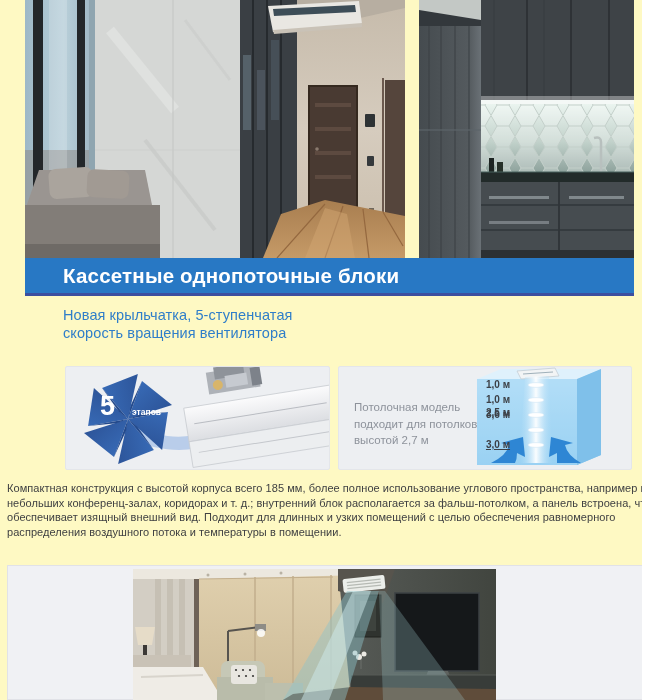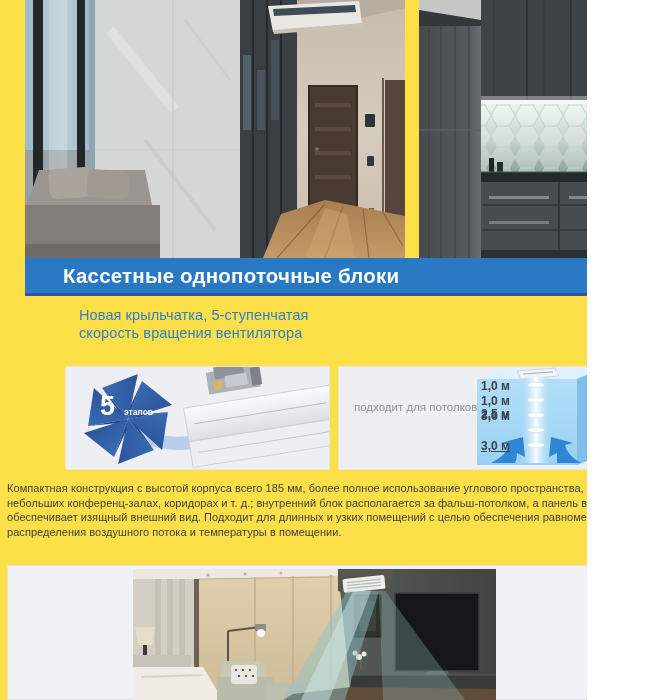--- a/index.html
+++ b/index.html
@@ -1,50 +1,50 @@
 <!DOCTYPE html>
 <html><head>
 <meta charset="utf-8">
 <style>
   * { margin:0; padding:0; box-sizing:border-box; }
   html,body { background:#ffffff; }
   body { font-family:"Liberation Sans", sans-serif; }
-  .page { position:relative; width:587px; height:700px; background:#fde047; overflow:hidden; }
+  .page { position:relative; width:642px; height:700px; background:#fef9c3; overflow:hidden; }
 
   
   .photo { position:absolute; top:0; height:258px; overflow:hidden; }
   .photo-a { left:25px; width:380px; }
   .photo-b { left:419px; width:215px; }
   .photo svg { display:block; }
 
   
   .banner { position:absolute; left:25px; top:258px; width:609px; height:38px;
             background:#2878c4; border-bottom:3px solid #3c4f9f;
             display:flex; align-items:center; }
   .banner-title { color:#ffffff; font-size:20.5px; font-weight:bold; padding-left:38px; letter-spacing:0.2px; }
 
   
   .feat-heading { position:absolute; color:#2f7ec9; font-size:14.5px; line-height:17.5px; letter-spacing:0.1px; }
-  .feat-heading span { display:block;margin-left:16px; }
+  .feat-heading span { display:block; }
   .fh-left  { left:63px;  top:307px; width:280px; }
   .fh-right { left:338px; top:307px; width:300px; }
 
   .panel { position:absolute; top:366px; height:104px; background:#edeff2; border:1px solid #e4e6ea; border-radius:2px; }
   .panel-left  { left:65px;  width:265px; }
   .panel-right { left:338px; width:294px; }
   .panel svg { position:absolute; left:0; top:0; }
 
   .badge5 { position:absolute; left:34px; top:26px; color:#ffffff; }
   .badge5 .num { font-size:27px; font-weight:bold; line-height:27px; }
-  .badge5 .lbl { font-size:8.5px; font-weight:bold; margin-left:9px; }
+  .badge5 .lbl { font-size:8.5px; font-weight:bold; margin-left:17px; }
 
   .caption { position:absolute; left:15px; top:32px; color:#8d929b; font-size:11.5px; line-height:16.5px; }
   .caption span { display:block; }
 
-  .hmark { position:absolute; left:142px; width:34px; text-align:left; color:#3d4046; font-size:12px; font-weight:bold; }
+  .hmark { position:absolute; left:142px; width:34px; text-align:center; color:#3d4046; font-size:10px; font-weight:bold; }
   .hm0 { top:12px; } .hm1 { top:27px; } .hm2 { top:42px; } .hm3 { top:40px; } .hm4 { top:72px;text-decoration:underline; }
 
   
   .sec-heading { position:absolute; left:7px; top:477px; width:654px; color:#2f7ec9;
                  font-size:17px; line-height:21px; white-space:nowrap; letter-spacing:-0.2px; }
   .sec-body { position:absolute; left:7px; top:481px; width:648px; color:#3f4042;
               font-size:11px; line-height:14.5px; letter-spacing:0.05px; }
 
   
   .bottom-band { position:absolute; left:7px; top:565px; width:646px; height:135px;
@@ -303,21 +303,23 @@
       </g>
 
       <g fill="#2e86d4">
         <path d="M176,96 L152,96 Q168,88 170,78 L162,76 L184,70 L186,90 L178,86 Q178,92 176,96 Z"></path>
       </g>
       <g fill="#2e86d4">
         <path d="M218,96 L242,96 Q228,88 226,78 L234,76 L212,70 L210,90 L218,86 Q218,92 218,96 Z"></path>
       </g>
     </svg>
     <div class="caption">
+      <span>Потолочная модель</span>
       <span>подходит для потолков</span>
+      <span>высотой 2,7 м</span>
     </div>
     <span class="hmark hm0">1,0 м</span>
     <span class="hmark hm1">1,0 м</span>
     <span class="hmark hm2">3,6 м</span>
     <span class="hmark hm3">2,5 м</span>
     <span class="hmark hm4">3,0 м</span>
   </div>
 
   <div class="sec-body">Компактная конструкция с высотой корпуса всего 185 мм, более полное использование углового пространства, например в небольших конференц-залах, коридорах и т. д.; внутренний блок располагается за фальш-потолком, а панель встроена, что обеспечивает изящный внешний вид. Подходит для длинных и узких помещений с целью обеспечения равномерного распределения воздушного потока и температуры в помещении.</div>
 

